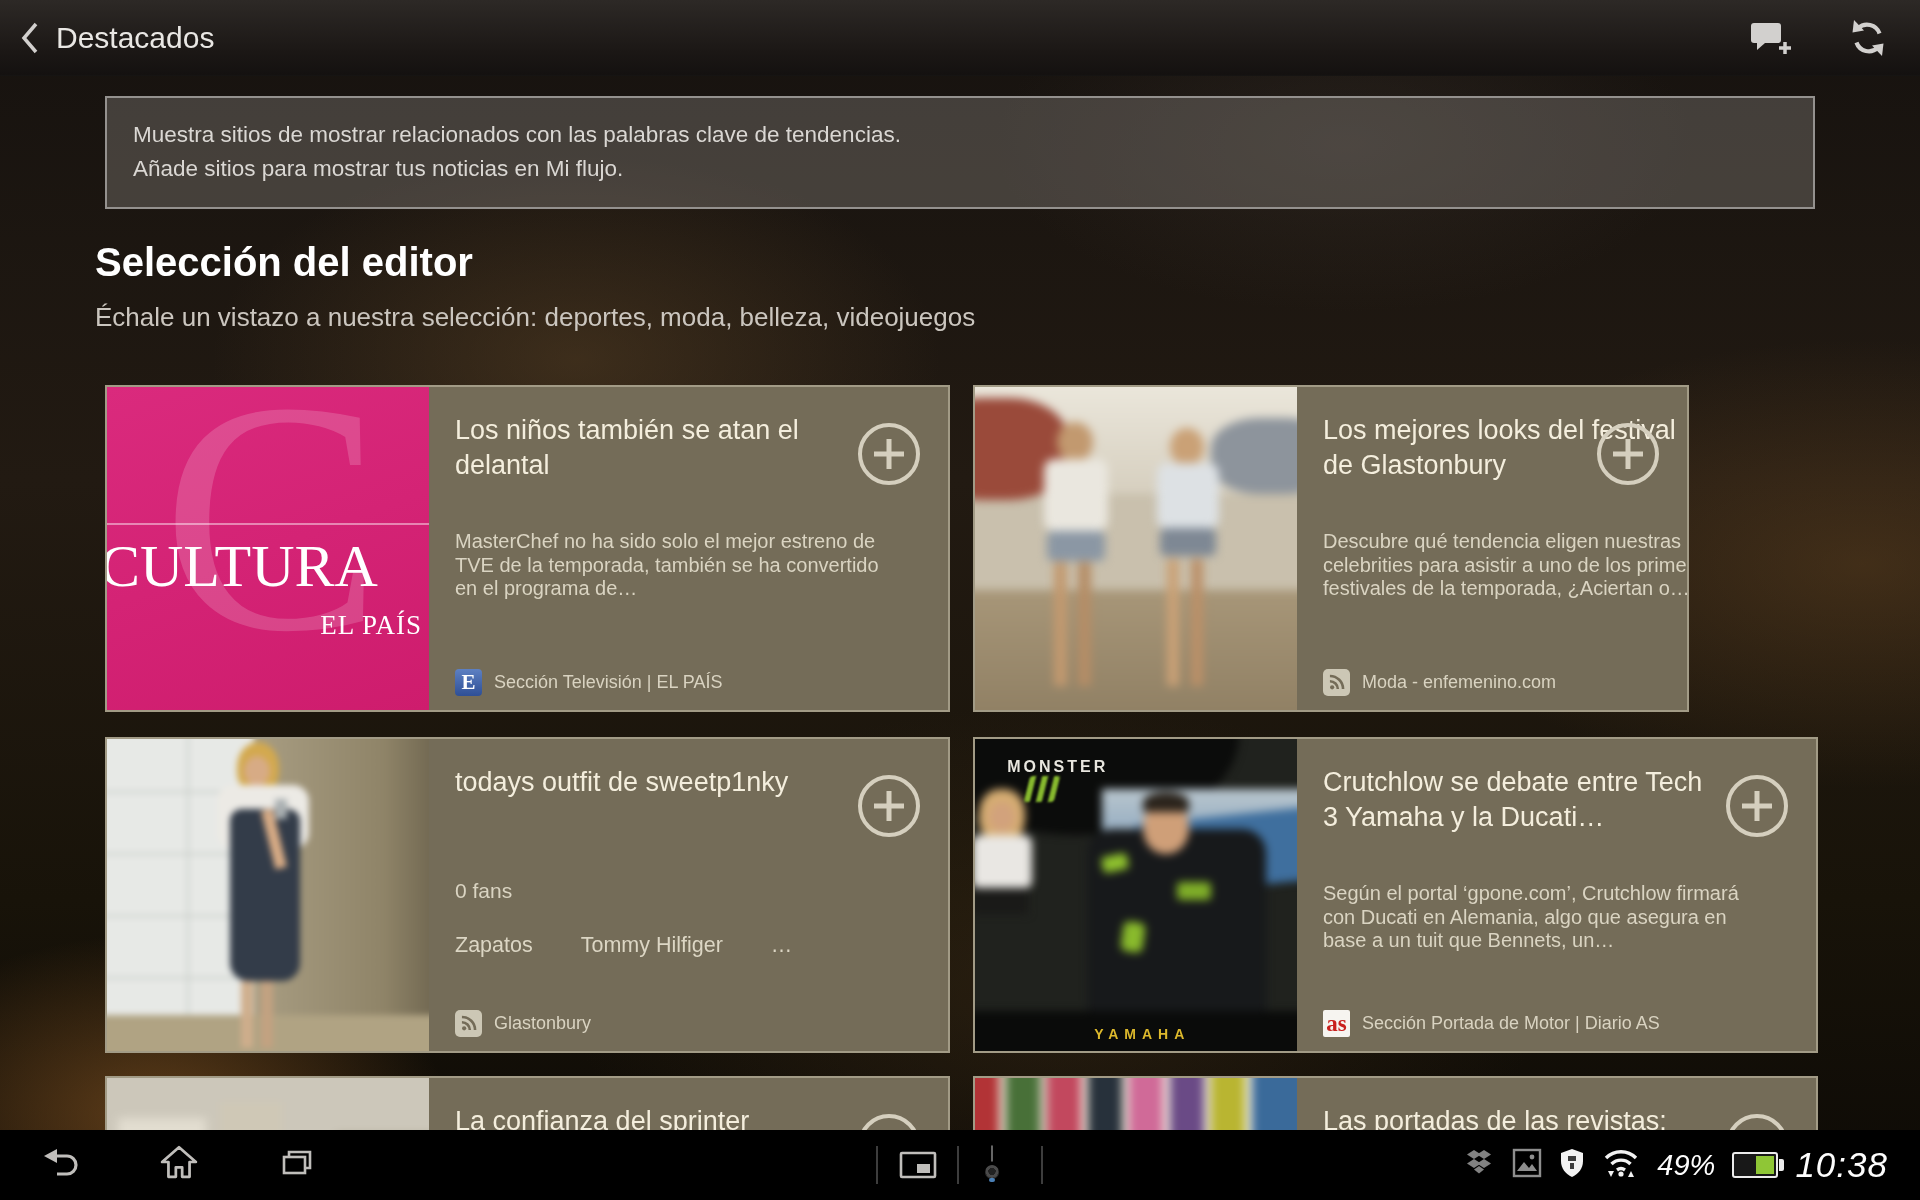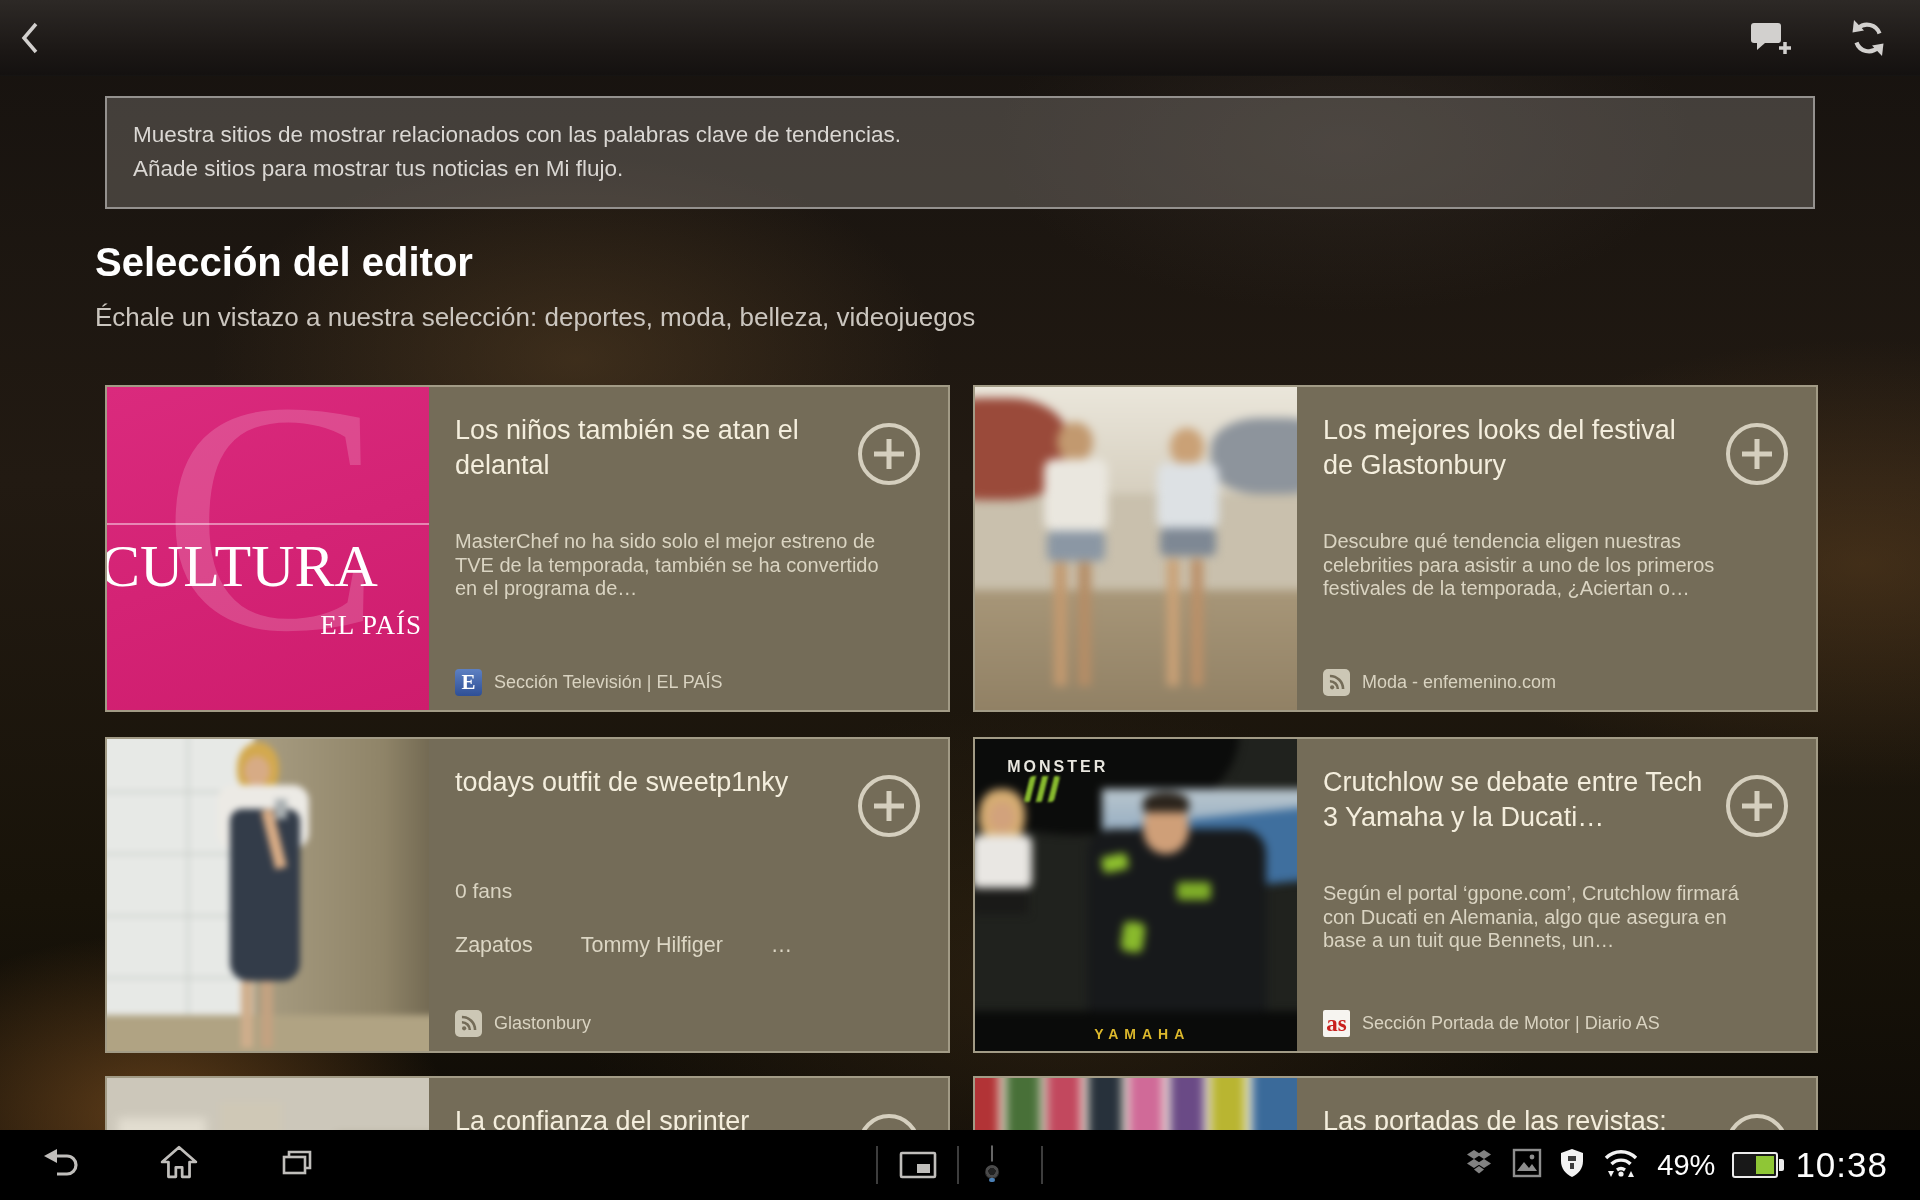--- a/index.html
+++ b/index.html
@@ -27,21 +27,21 @@
     background:rgba(140,135,130,.38);padding:20px 26px;}
   .infobox p{margin:0;color:#dad7d3;font-size:22.5px;line-height:34px;}
   
   .sec-title{position:absolute;left:95px;top:240px;margin:0;color:#fff;
     font-size:40px;font-weight:bold;}
   .sec-sub{position:absolute;left:95px;top:302px;margin:0;color:#cbc6bf;font-size:26px;}
   
   .card{position:absolute;box-sizing:border-box;background:#746c58;
     border:2px solid rgba(220,213,190,.45);overflow:hidden;}
   .c1{left:105px;top:385px;width:845px;height:327px;}
-  .c2{left:973px;top:385px;width:845px;height:327px;}
+  .c2{left:973px;top:385px;width:716px;height:327px;}
   .c3{left:105px;top:737px;width:845px;height:316px;}
   .c4{left:973px;top:737px;width:845px;height:316px;}
   .c5{left:105px;top:1076px;width:845px;height:320px;}
   .c6{left:973px;top:1076px;width:845px;height:320px;}
   .thumb{position:absolute;left:0;top:0;bottom:0;width:322px;overflow:hidden;}
   .thumb i{position:absolute;display:block;}
   .ph{position:absolute;inset:-10px;filter:blur(5px);}
   .cbody{position:absolute;left:348px;right:22px;top:0;bottom:0;}
   .cbody h3{position:absolute;left:0;top:26px;width:390px;margin:0;
     font-size:27px;line-height:35px;font-weight:normal;color:#f4eedd;}
@@ -148,40 +148,41 @@
   .sep1{left:876px;} .sep2{left:957px;} .sep3{left:1041px;}
   .n-small{left:898px;top:21px;} .n-remote{left:991px;top:16px;}
   .remote-ic{width:22px;height:38px;background:linear-gradient(#c2c2c2,#8e8e8e);
     border:1px solid #666;border-radius:3px;position:relative;box-sizing:border-box;}
   .r-rows{position:absolute;left:3px;right:3px;top:3px;height:12px;opacity:.8;
     background:repeating-linear-gradient(0deg,#555 0 2px,transparent 2px 4px);}
   .r-wheel{position:absolute;left:50%;top:19px;transform:translateX(-50%);width:14px;height:14px;
     border-radius:50%;background:radial-gradient(circle at 50% 45%,#222 35%,#4a4a4a 36% 60%,#333 61%);}
   .r-wheel::after{content:'';position:absolute;left:4px;bottom:-3px;width:6px;height:4px;
     background:#4a7fb5;border-radius:2px;}
-  .status{position:absolute;right:32px;top:0;height:70px;display:flex;align-items:center;gap:17px;}
+  .status{position:absolute;right:32px;top:0;height:70px;display:flex;align-items:center;gap:17px;font-style:italic;}
   .pct{color:#fdfdfd;font-size:29px;}
   .clock{color:#fdfdfd;font-size:35px;letter-spacing:1px;}
   .batt{width:46px;height:26px;border:2px solid #ececec;border-radius:3px;position:relative;
     background:#181818;box-sizing:border-box;}
   .batt .bfill{position:absolute;right:2px;top:2px;bottom:2px;width:45%;background:#8fc636;}
   .batt::after{content:'';position:absolute;right:-8px;top:5px;width:5px;height:12px;
     background:#ececec;border-radius:0 2px 2px 0;}
 </style>
 </head>
 <body>
 
 <div class="page">
 
   <header class="topbar">
     <span class="back">
       <svg width="20" height="36" viewBox="0 0 20 36">
           <polyline points="16,4 4,18 16,32" fill="none" stroke="#d2d0ce" stroke-width="3.5"></polyline>
         </svg>
     </span>
+    <span class="tb-title">Destacados</span>
     <span class="tb-ic tb-chat">
       <svg width="44" height="38" viewBox="0 0 44 38">
           <rect x="3" y="4" width="30" height="20" rx="3" fill="#d2d0ce"></rect>
           <polygon points="9,24 9,31 17,24" fill="#d2d0ce"></polygon>
           <path d="M31 29 h12 M37 23 v12" stroke="#d2d0ce" stroke-width="3.5"></path>
         </svg>
     </span>
     <span class="tb-ic tb-sync">
       <svg width="40" height="40" viewBox="0 0 40 40">
           <path d="M31.5 15.5 A13 13 0 0 0 10 10.5" fill="none" stroke="#d2d0ce" stroke-width="4.2"></path>

